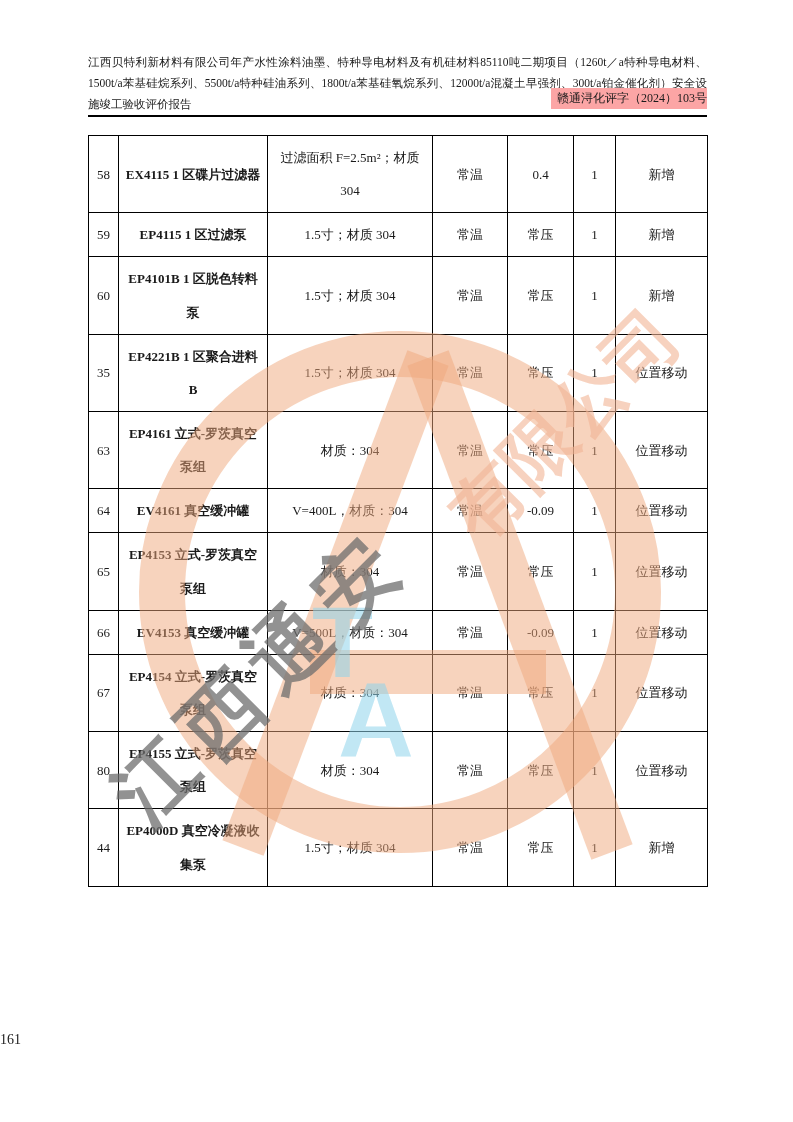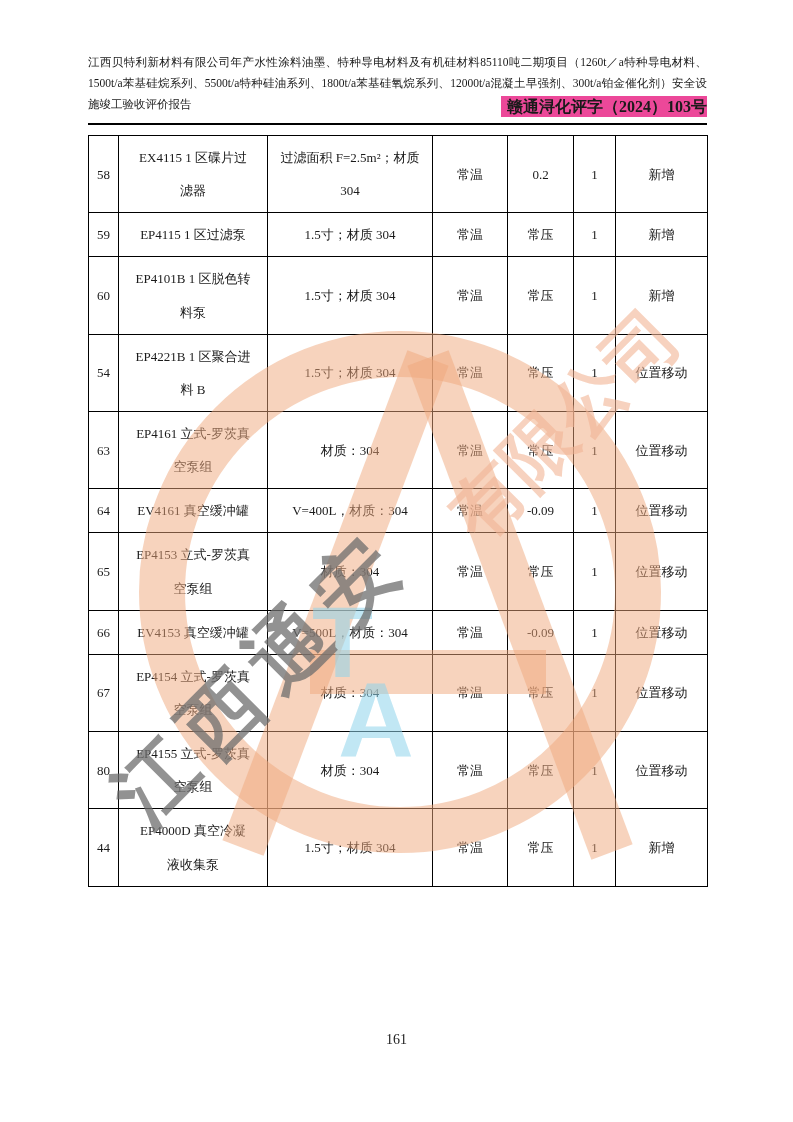--- a/index.html
+++ b/index.html
@@ -7,40 +7,40 @@
     width:793px;height:1122px;
     font-family:"Liberation Serif","DejaVu Serif",serif;
     background:#ffffff;color:#1a1a1a;
   }
   .page{position:relative;width:793px;height:1122px;background:#fff;overflow:hidden;}
 
   
   .doc-header{
     position:absolute;left:88px;top:52px;width:619px;
     font-size:11.5px;line-height:21px;text-align:justify;
-    border-bottom:2px solid #000;padding-bottom:8px;
+    border-bottom:2px solid #000;
   }
   .doc-header .doc-no{
     position:absolute;right:0;bottom:6px;
-    font-weight:bold;font-size:16px;background:#ec4899;padding-left:6px;
+    font-weight:normal;font-size:12px;background:#fca5a5;padding-left:6px;
   }
 
   
   table.equip{
     position:absolute;left:88px;top:135px;width:619px;
     border-collapse:collapse;table-layout:fixed;
     font-size:13px;z-index:1;
   }
   table.equip td{
     border:1px solid #000;
     text-align:center;vertical-align:middle;
     padding:5px 3px;line-height:2.55;
     overflow:hidden;word-break:break-word;
   }
-  table.equip td.col-name{padding:5px 16px;}
+  table.equip td.col-name{padding:5px 4px;font-weight:bold;}
   table.equip td.col-spec{padding:5px 6px;}
   col.col-no{width:30px;}
   col.col-name{width:149px;}
   col.col-spec{width:165px;}
   col.col-temp{width:75px;}
   col.col-pressure{width:66px;}
   col.col-qty{width:42px;}
   col.col-status{width:92px;}
 
   
@@ -64,21 +64,21 @@
     position:absolute;left:462px;top:490px;
     font-size:72px;line-height:1;
     color:#F2B596;opacity:.6;white-space:nowrap;
     transform:rotate(-45deg);transform-origin:0 50%;
     font-family:"Liberation Sans","DejaVu Sans",sans-serif;font-weight:bold;
   }
 
   
   .page-number{
     position:absolute;left:0;top:1032px;width:793px;
-    text-align:center;font-size:14px;
+    text-align:left;font-size:14px;
   }
 </style>
 </head>
 <body>
 
 <div class="page">
 
   <div class="doc-header">
     <span>江西贝特利新材料有限公司年产水性涂料油墨、特种导电材料及有机硅材料85110吨二期项目（1260t／a特种导电材料、1500t/a苯基硅烷系列、5500t/a特种硅油系列、1800t/a苯基硅氧烷系列、12000t/a混凝土早强剂、300t/a铂金催化剂）安全设施竣工验收评价报告</span>
     <span class="doc-no">赣通浔化评字（2024）103号</span>
@@ -93,21 +93,21 @@
         <col class="col-pressure">
         <col class="col-qty">
         <col class="col-status">
     </colgroup>
     <tbody>
         <tr>
           <td class="col-no">58</td>
           <td class="col-name">EX4115 1 区碟片过滤器</td>
           <td class="col-spec">过滤面积 F=2.5m²；材质 304</td>
           <td class="col-temp">常温</td>
-          <td class="col-pressure">0.2</td>
+          <td class="col-pressure">0.4</td>
           <td class="col-qty">1</td>
           <td class="col-status">新增</td>
         </tr>
         <tr>
           <td class="col-no">59</td>
           <td class="col-name">EP4115 1 区过滤泵</td>
           <td class="col-spec">1.5寸；材质 304</td>
           <td class="col-temp">常温</td>
           <td class="col-pressure">常压</td>
           <td class="col-qty">1</td>
@@ -116,21 +116,21 @@
         <tr>
           <td class="col-no">60</td>
           <td class="col-name">EP4101B 1 区脱色转料泵</td>
           <td class="col-spec">1.5寸；材质 304</td>
           <td class="col-temp">常温</td>
           <td class="col-pressure">常压</td>
           <td class="col-qty">1</td>
           <td class="col-status">新增</td>
         </tr>
         <tr>
-          <td class="col-no">54</td>
+          <td class="col-no">35</td>
           <td class="col-name">EP4221B 1 区聚合进料 B</td>
           <td class="col-spec">1.5寸；材质 304</td>
           <td class="col-temp">常温</td>
           <td class="col-pressure">常压</td>
           <td class="col-qty">1</td>
           <td class="col-status">位置移动</td>
         </tr>
         <tr>
           <td class="col-no">63</td>
           <td class="col-name">EP4161 立式-罗茨真空泵组</td>

